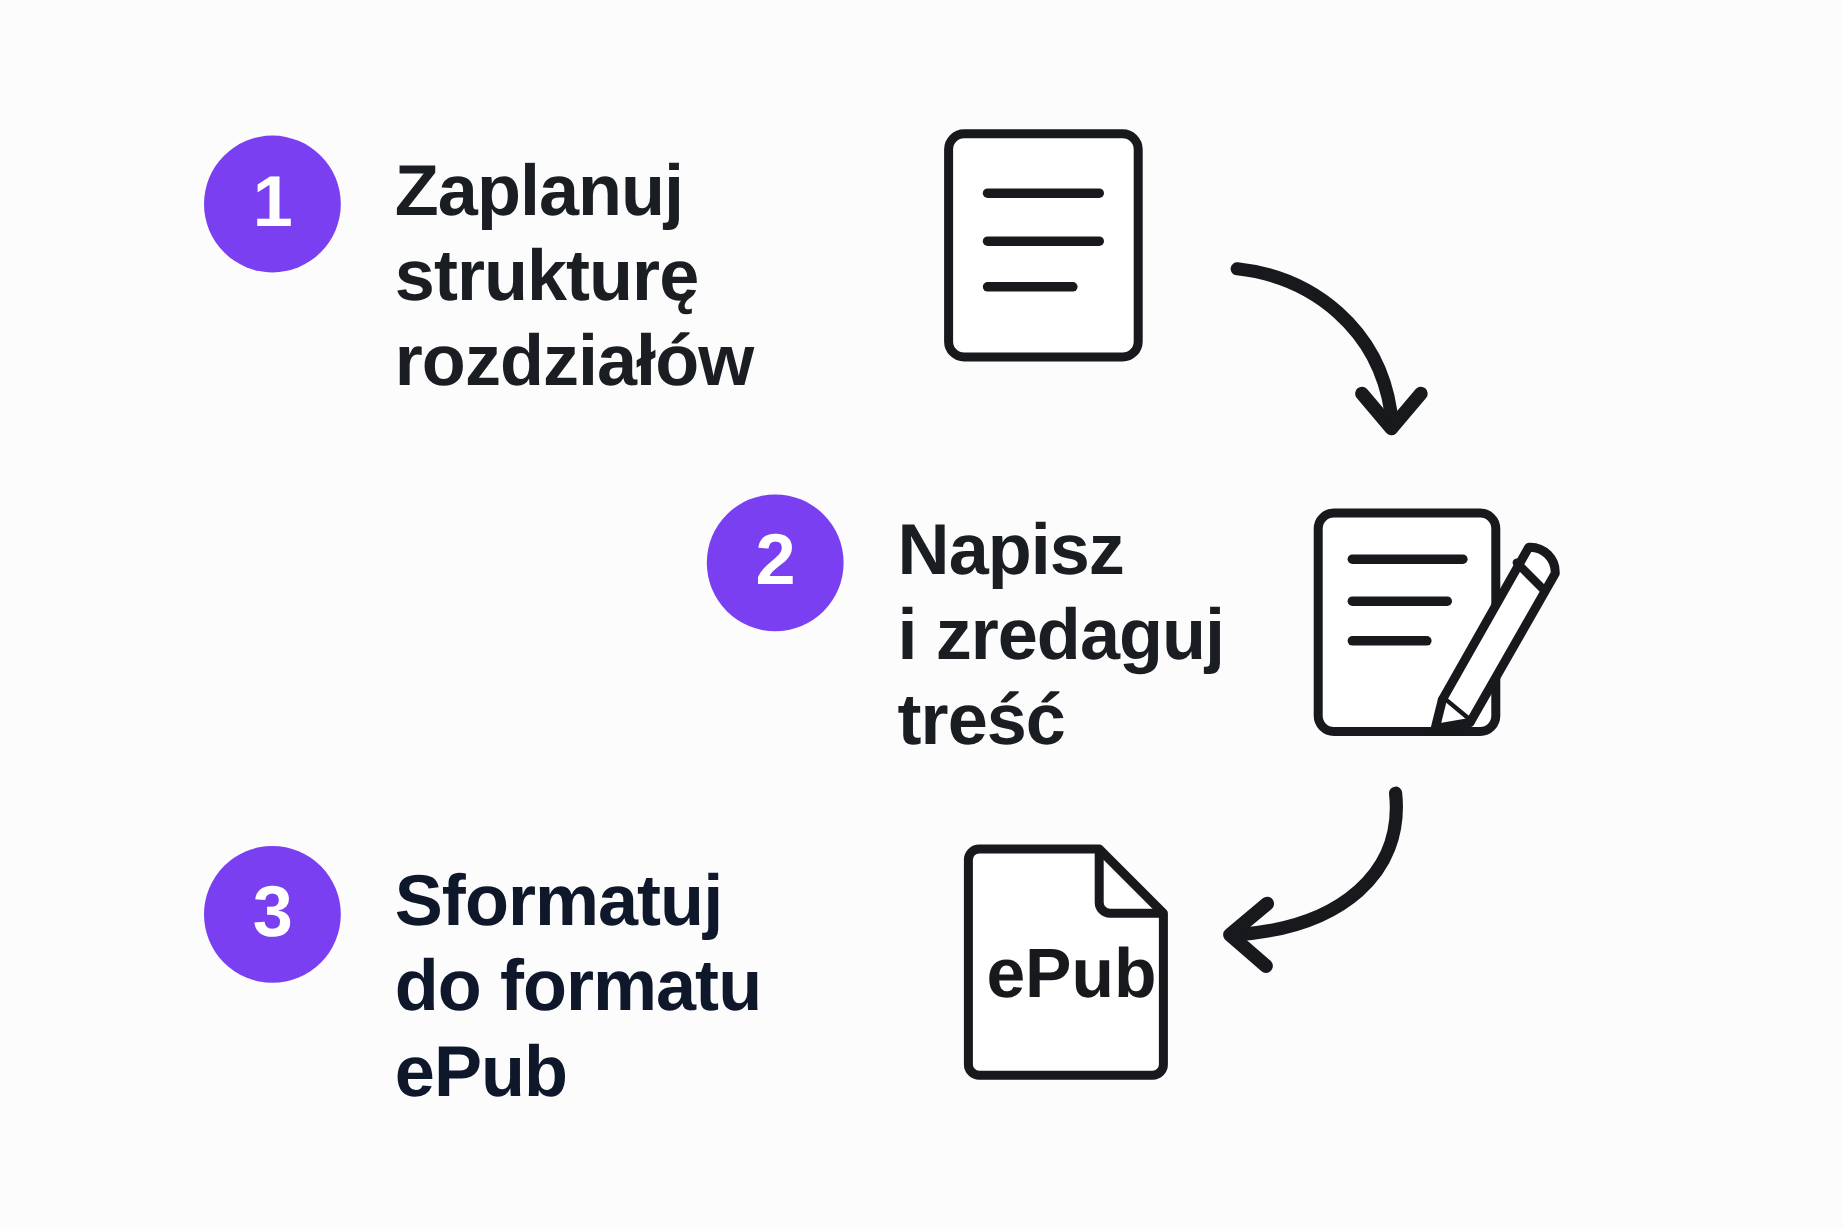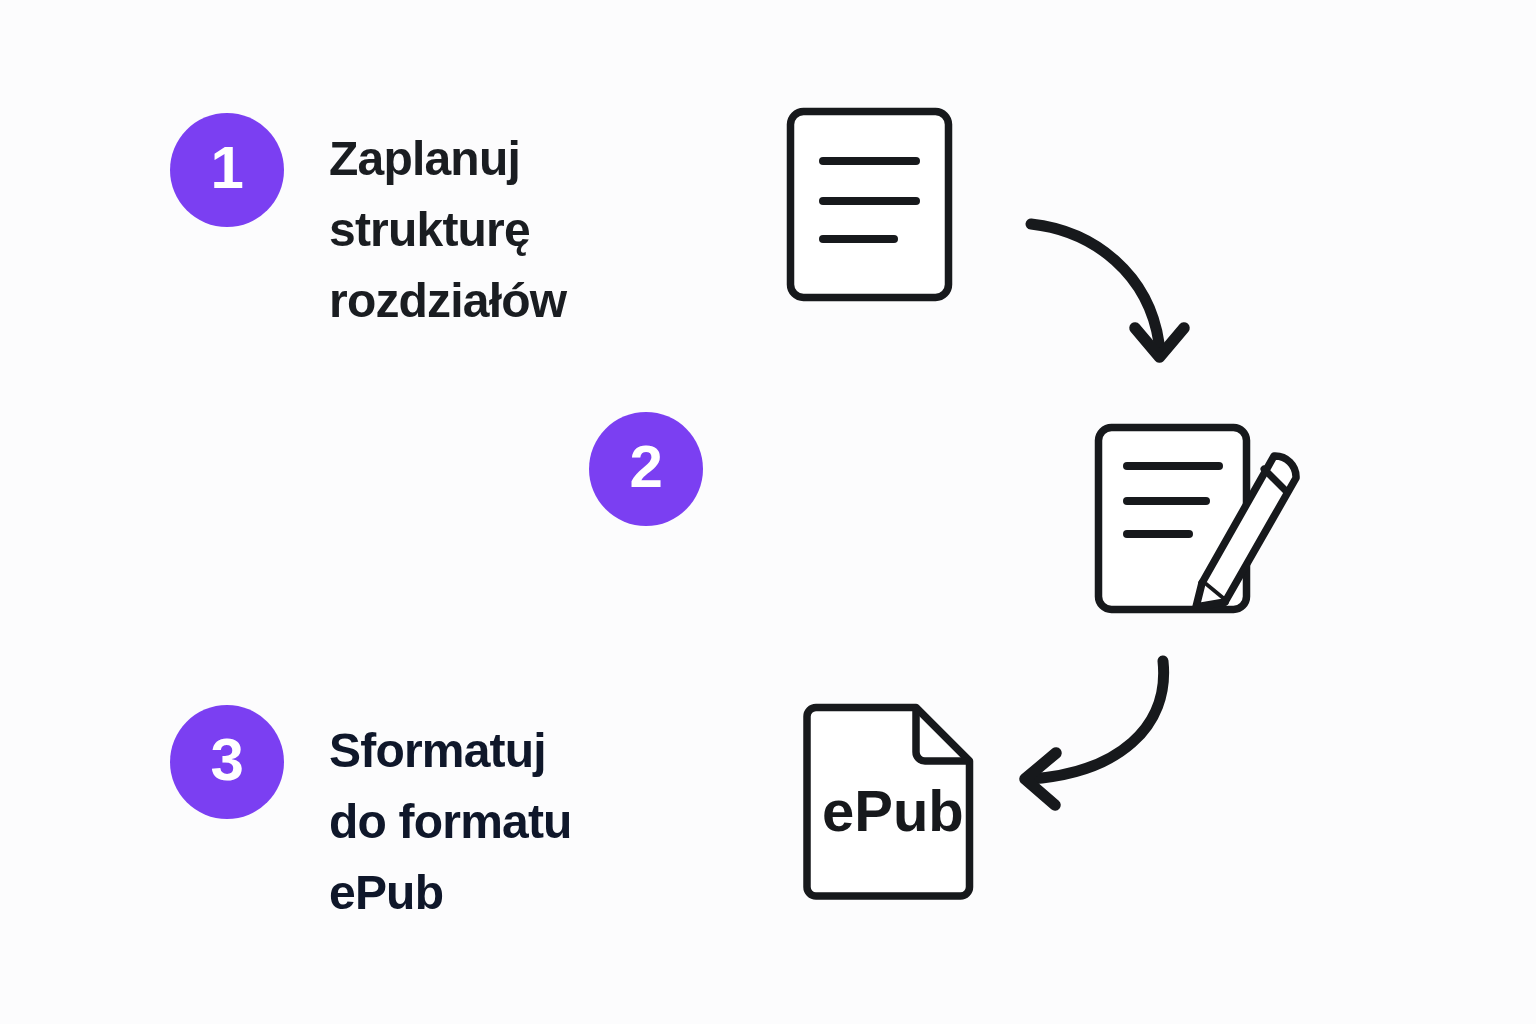--- a/index.html
+++ b/index.html
@@ -40,21 +40,21 @@
     justify-content: center;
     font-size: 60px;
     font-weight: bold;
     line-height: 1;
     letter-spacing: -0.5px;
     box-sizing: border-box;
     padding-bottom: 4px;
   }
   .step-label {
     margin-left: 45px;
-    font-size: 48px;
+    font-size: 60px;
     font-weight: bold;
     line-height: 71px;
     color: #1a1d21;
     letter-spacing: -0.8px;
     white-space: pre-line;
     margin-top: 10px;
   }
 
   #step-1 { left: 170px; top: 113px; }
   #step-2 { left: 589px; top: 412px; }
@@ -100,20 +100,23 @@
     <svg width="190" height="175" viewBox="0 0 190 175" fill="none">
       <path d="M16 19 C 80 26, 134 70, 144 138" stroke="#17191c" stroke-width="11" stroke-linecap="round" fill="none"></path>
       <path d="M120 123 L 144.5 152 L 169 123" stroke="#17191c" stroke-width="11.5" stroke-linecap="round" stroke-linejoin="round" fill="none"></path>
     </svg>
   </div>
 
   <div class="step" id="step-2">
     <div class="badge" style="background: rgb(123, 63, 242); color: rgb(255, 255, 255);">
       <span>2</span>
     </div>
+    <div class="step-label" style="color: rgb(26, 29, 33);">Napisz
+i zredaguj
+treść</div>
   </div>
 
   <div class="icon-wrap" id="edit-icon-2">
     <svg width="225" height="205" viewBox="0 0 225 205" fill="none">
 
       <rect x="8.5" y="11.5" width="148" height="182" rx="13" ry="13" stroke="#17191c" stroke-width="7.5" fill="#ffffff"></rect>
       <line x1="37" y1="50" x2="129" y2="50" stroke="#17191c" stroke-width="8" stroke-linecap="round"></line>
       <line x1="37" y1="85" x2="116" y2="85" stroke="#17191c" stroke-width="8" stroke-linecap="round"></line>
       <line x1="37" y1="118" x2="99" y2="118" stroke="#17191c" stroke-width="8" stroke-linecap="round"></line>
 

